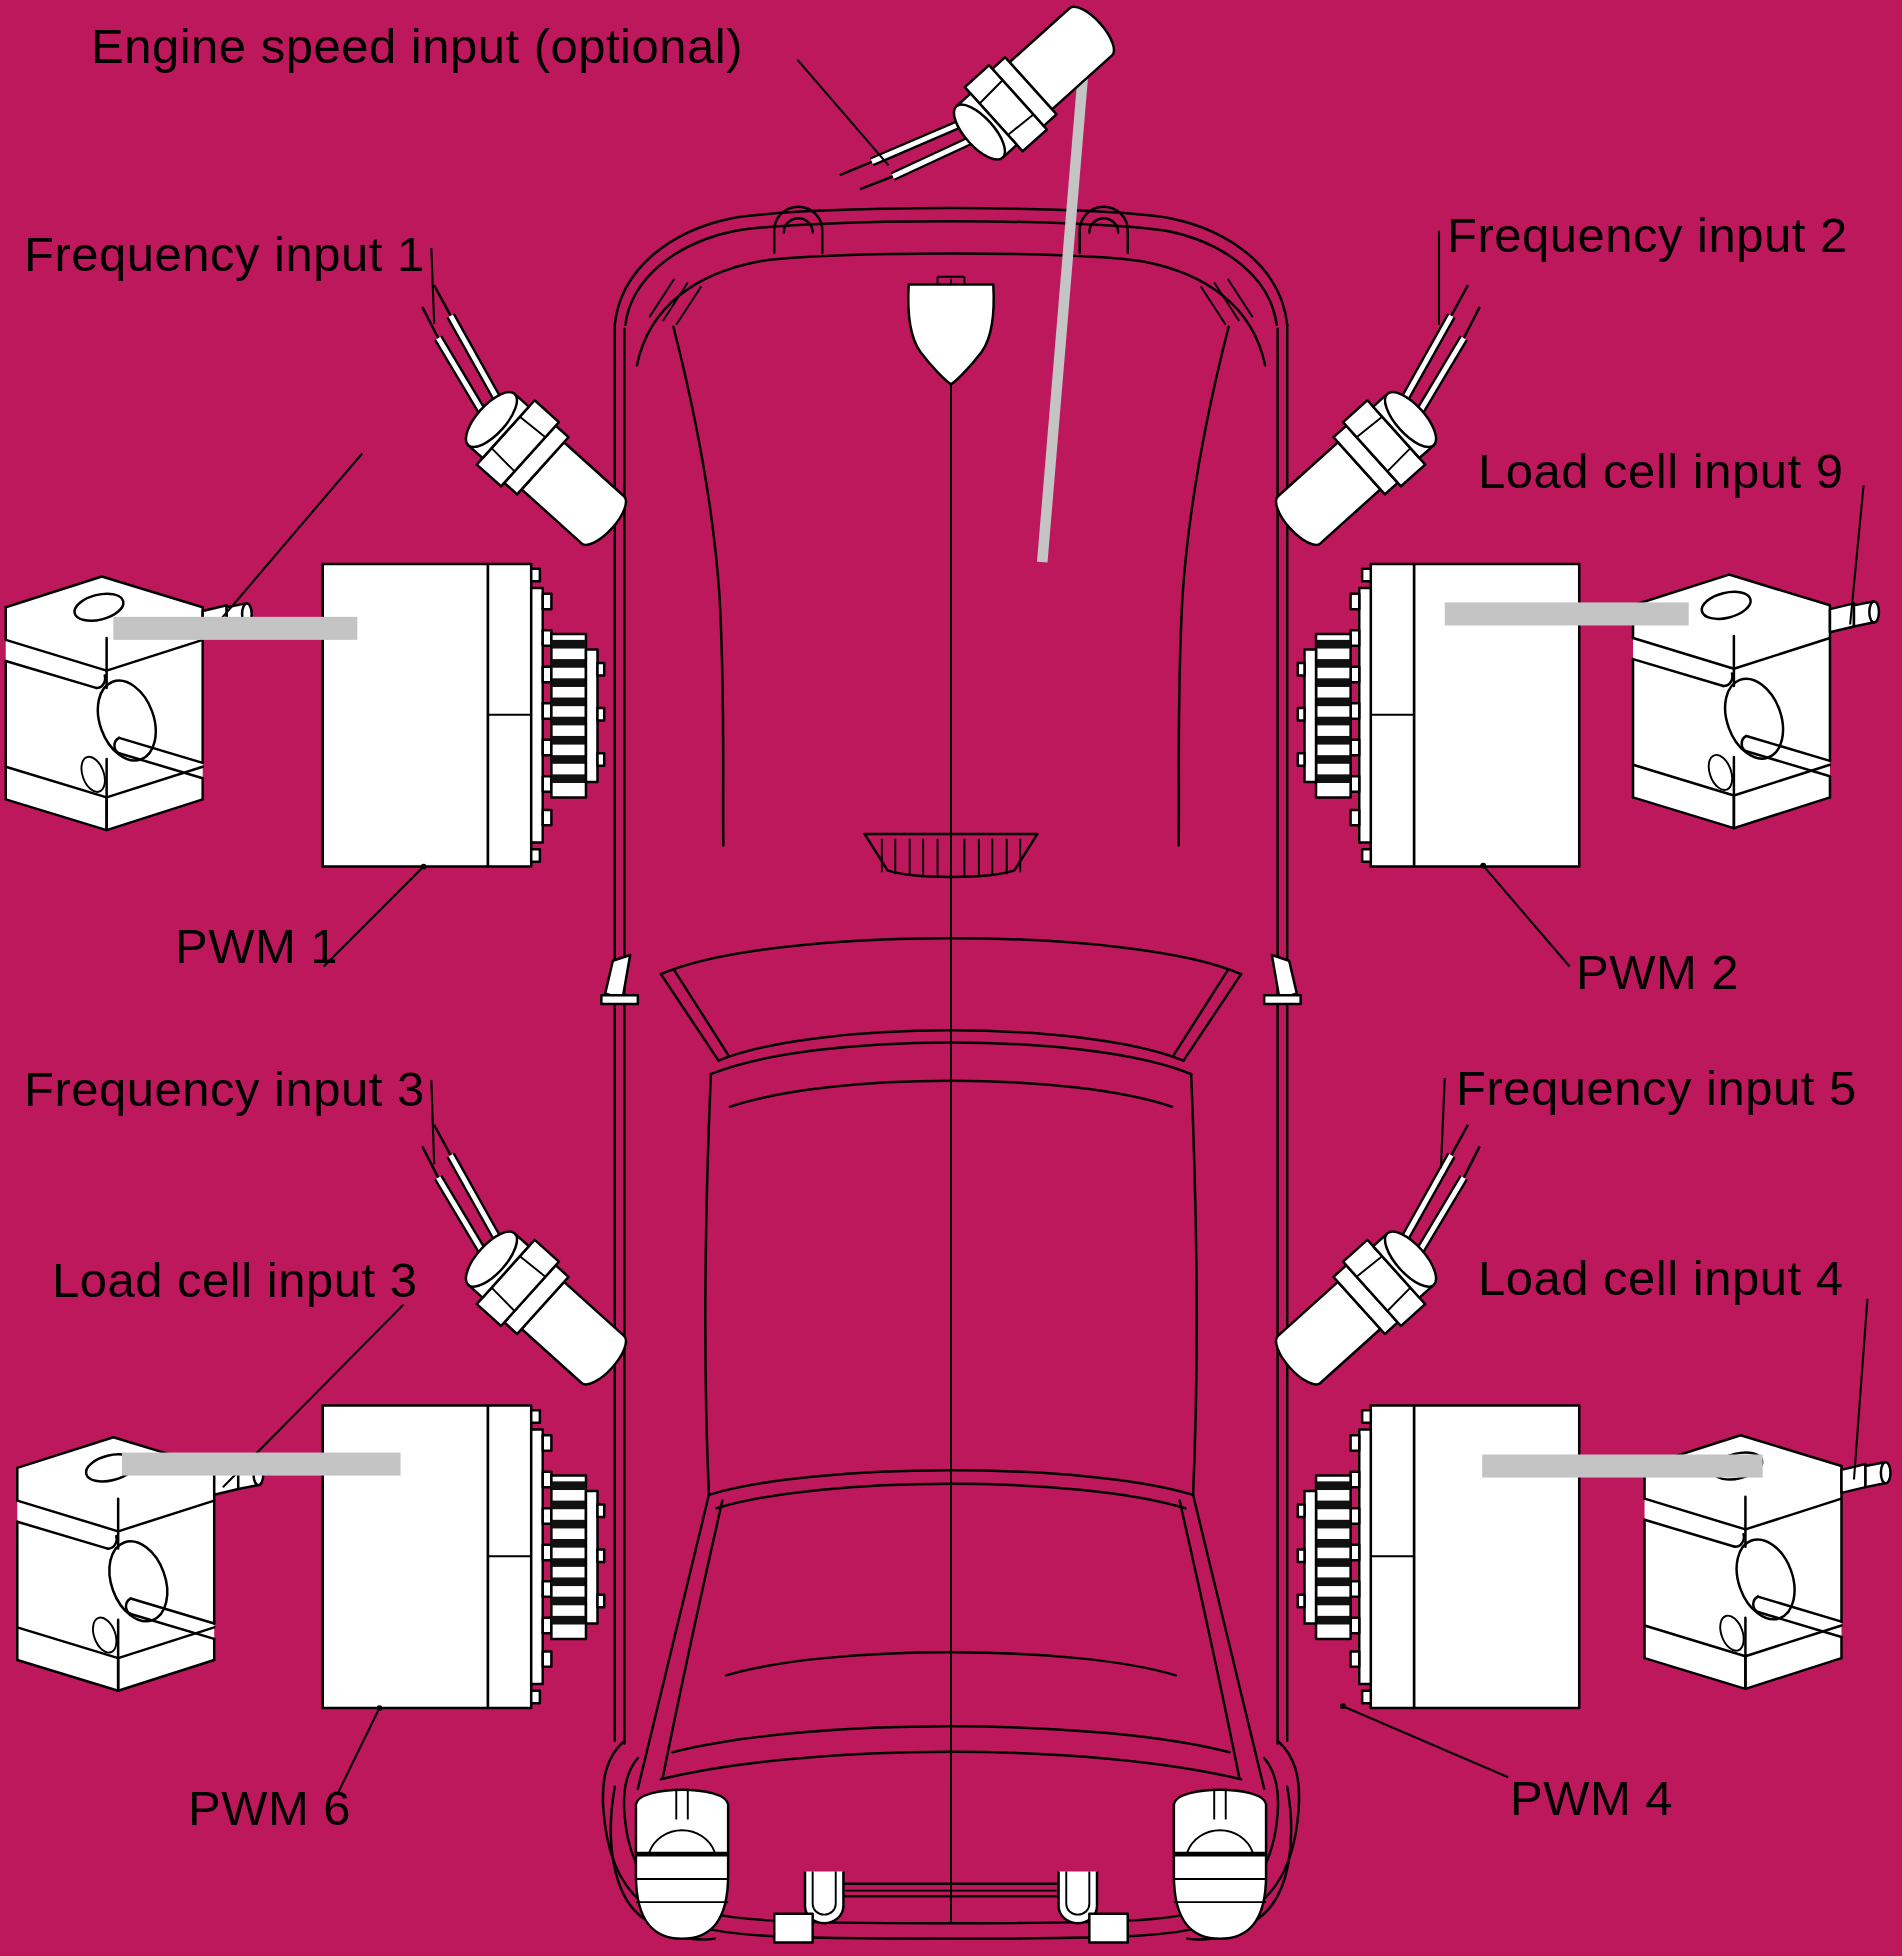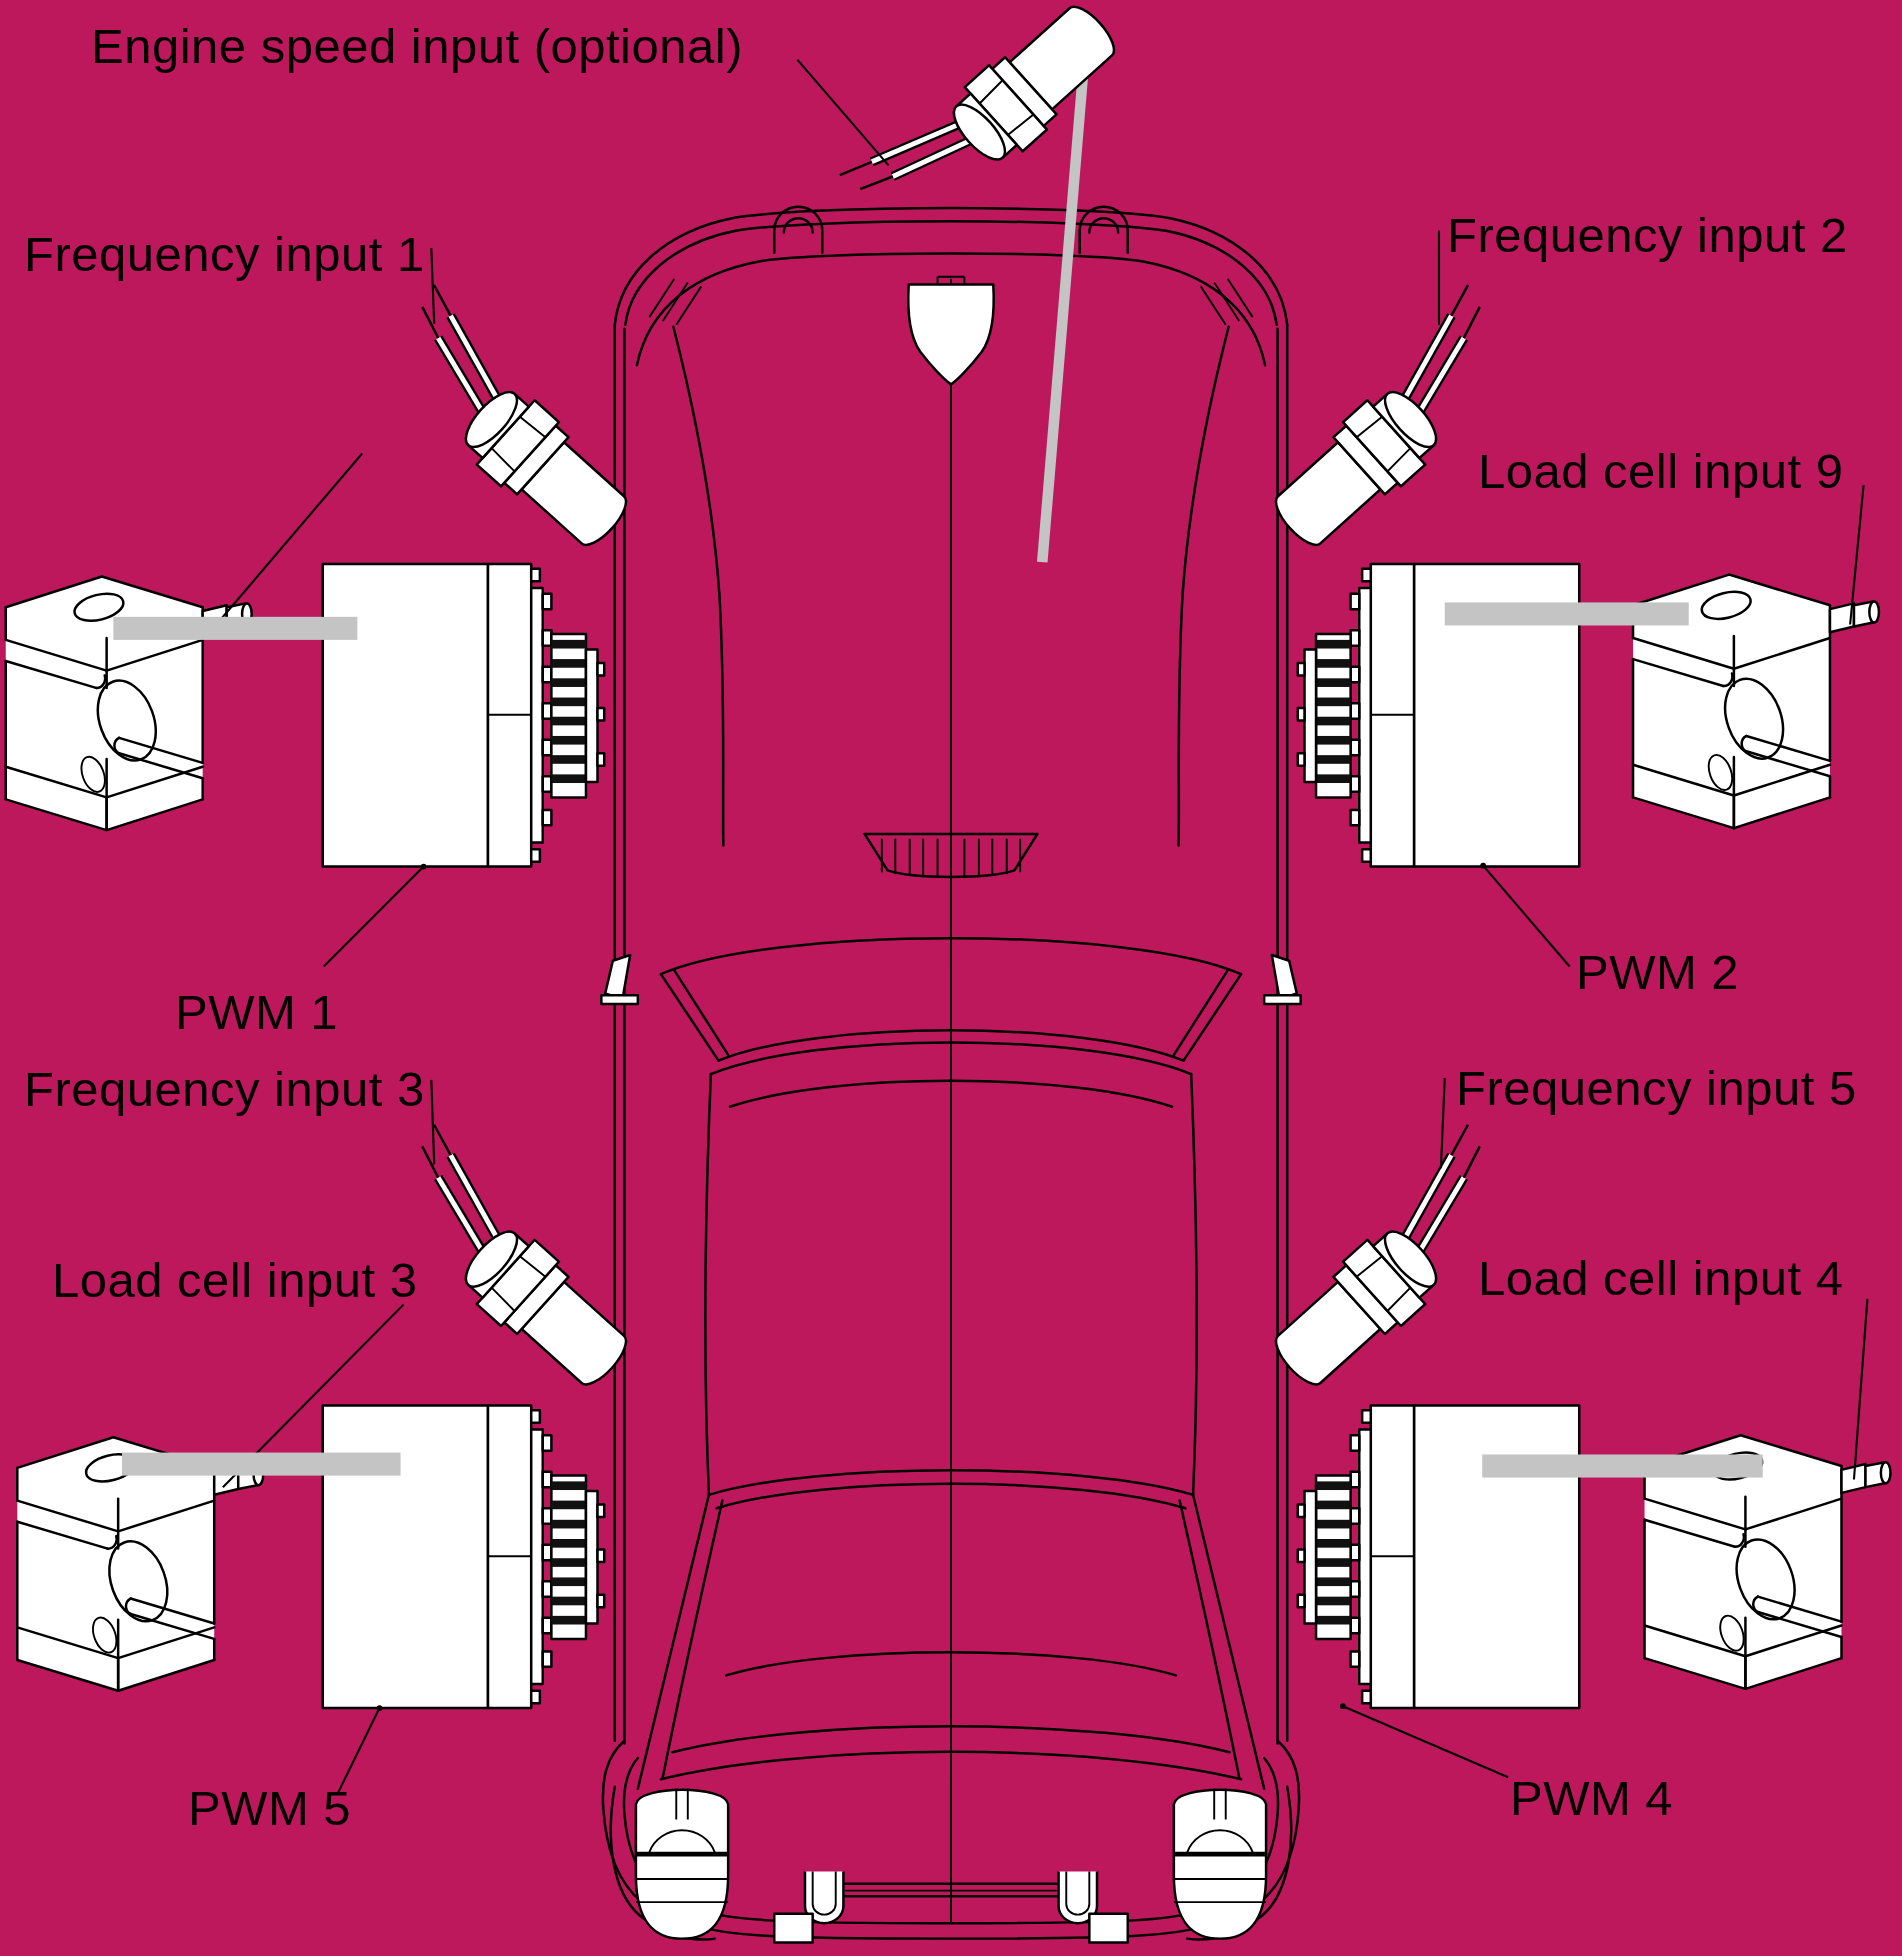--- a/index.html
+++ b/index.html
@@ -263,25 +263,25 @@
   <g fill="#c4c4c4" stroke="none">
     <rect x="118" y="642" width="254" height="24"></rect>
     <rect x="1504" y="627" width="254" height="24"></rect>
     <rect x="127" y="1512" width="290" height="24"></rect>
     <rect x="1543" y="1514" width="292" height="24"></rect>
   </g>
 </svg>
 
 <div class="lbl" style="left:91px;top:21px">Engine speed input (optional)</div>
 <div class="lbl" style="left:24px;top:229px">Frequency input 1</div>
-<div class="lbl" style="left:175px;top:987px">PWM 1</div>
+<div class="lbl" style="left:175px;top:921px">PWM 1</div>
 <div class="lbl" style="left:1447px;top:210px">Frequency input 2</div>
 <div class="lbl" style="left:1478px;top:446px">Load cell input 9</div>
 <div class="lbl" style="left:1576px;top:947px">PWM 2</div>
 <div class="lbl" style="left:24px;top:1064px">Frequency input 3</div>
 <div class="lbl" style="left:52px;top:1255px">Load cell input 3</div>
-<div class="lbl" style="left:188px;top:1783px">PWM 5</div>
+<div class="lbl" style="left:188px;top:1783px">PWM 6</div>
 <div class="lbl" style="left:1456px;top:1063px">Frequency input 5</div>
 <div class="lbl" style="left:1478px;top:1253px">Load cell input 4</div>
 <div class="lbl" style="left:1510px;top:1773px">PWM 4</div>
 
 </div>
 
 
 </body></html>

